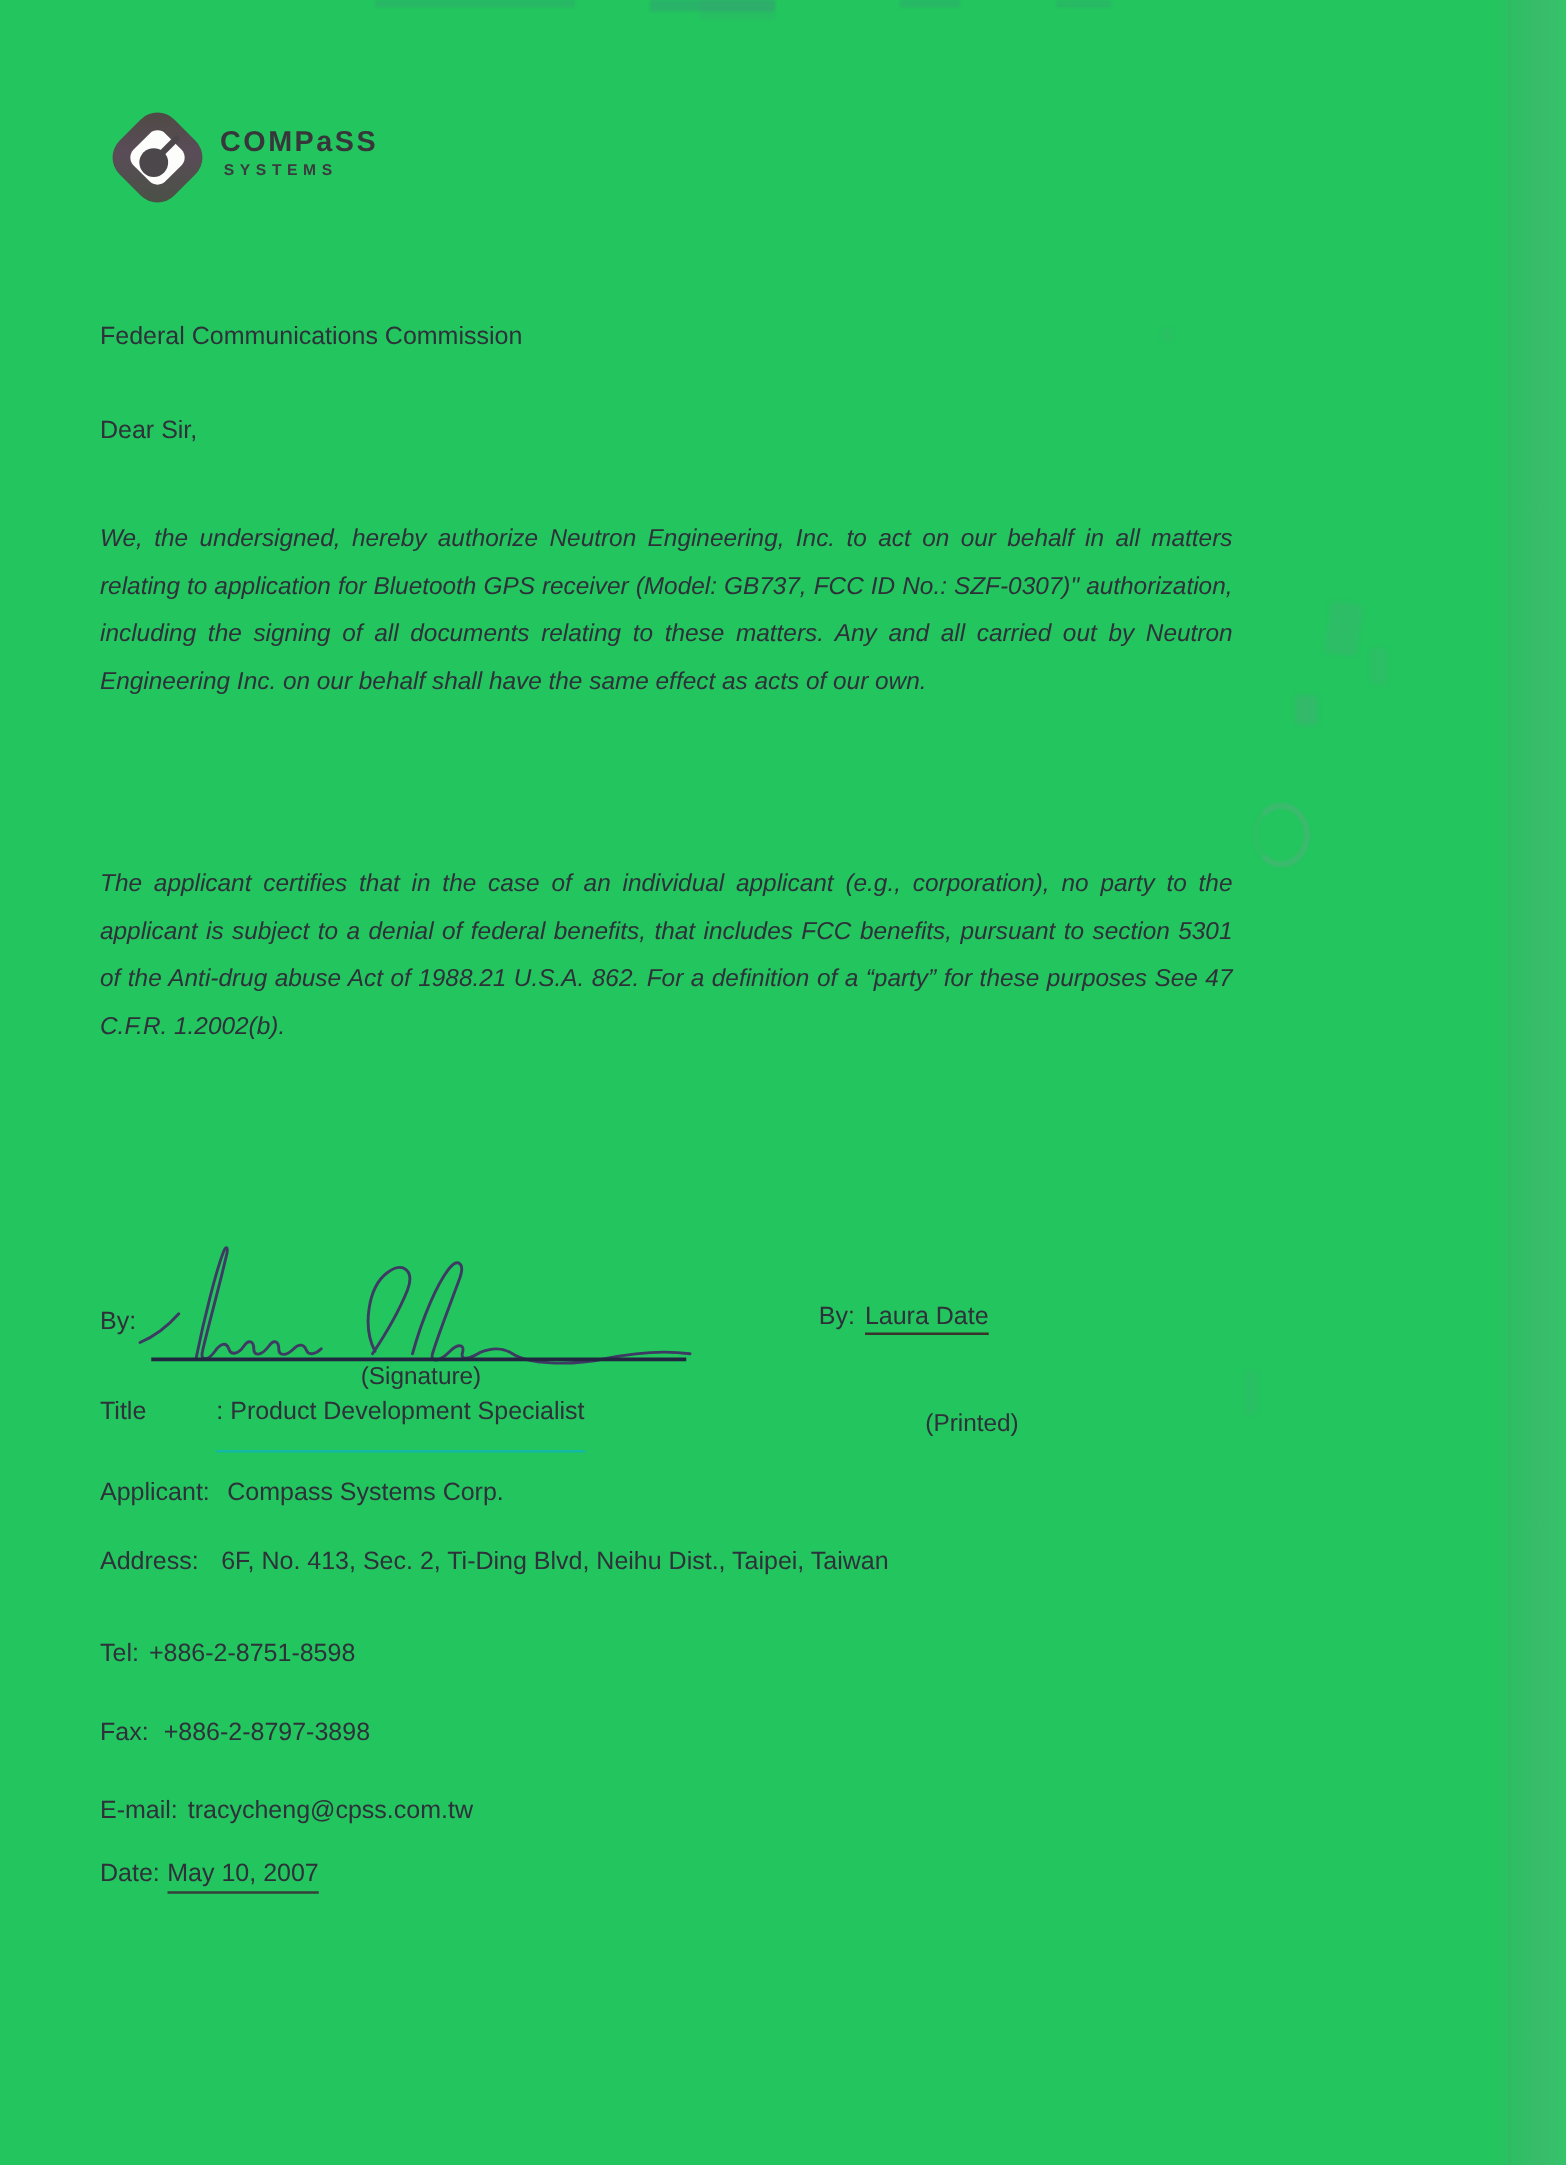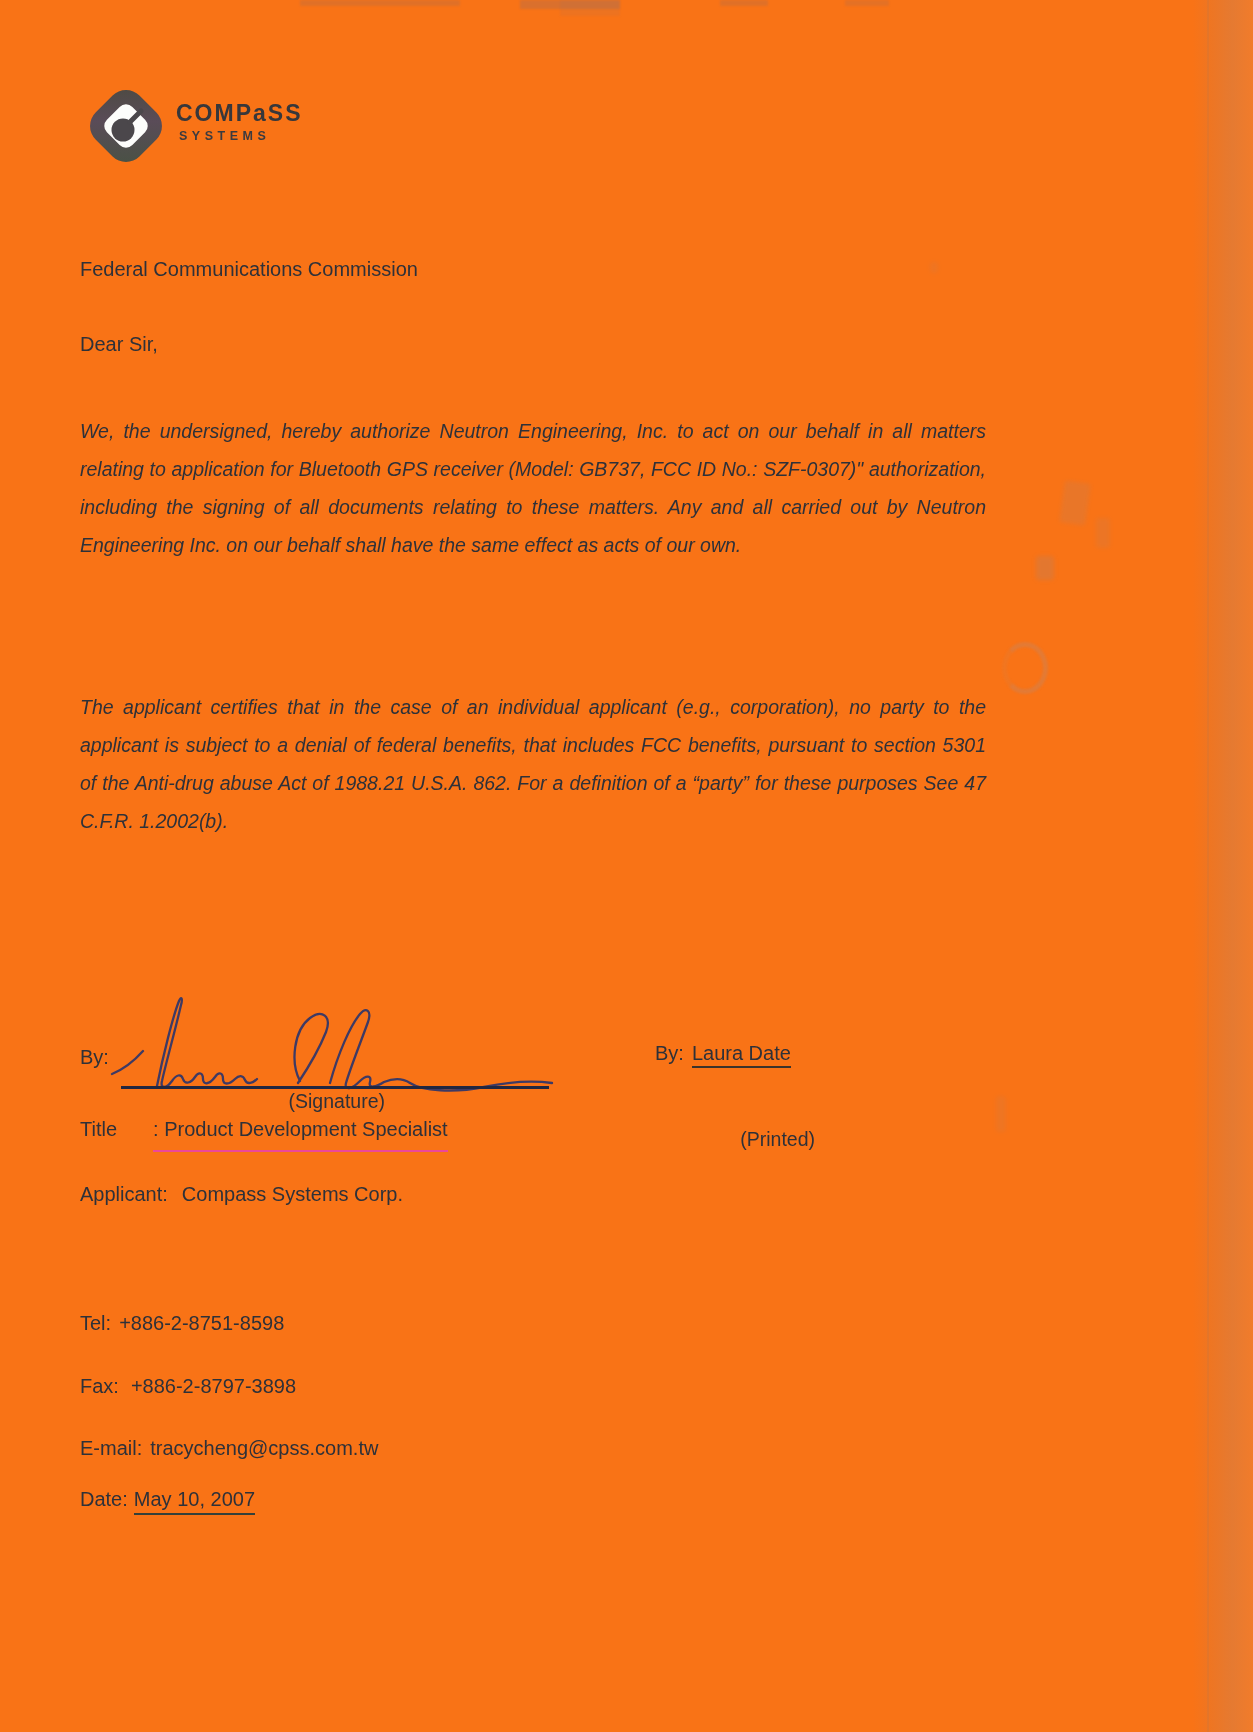--- a/index.html
+++ b/index.html
@@ -1,20 +1,20 @@
 <!DOCTYPE html>
 <html><head>
 <meta charset="utf-8">
 <style>
   html,body { margin:0; padding:0; background:#dcdcdc; }
   .page {
     position:relative;
     width:1253px; height:1732px;
     margin:0 auto;
-    background:#f97316;
+    background:#22c55e;
     font-family:"Liberation Sans", sans-serif;
     color:#2e3139;
     overflow:hidden;
   }
 
   
   .edge-band {
     position:absolute; top:0; right:0; width:60px; height:100%;
     background:linear-gradient(to right,
       rgba(140,140,148,0) 0%,
@@ -44,21 +44,21 @@
   .brand-sub {
     font-size:12.5px; font-weight:bold; letter-spacing:4.5px; color:#3b3b40; margin-top:2px; margin-left:3px;
   }
 
   
   .line { position:absolute; font-size:20px; white-space:nowrap; }
   .para {
     position:absolute; left:80px; width:906px;
     font-size:19.5px; line-height:38px; text-align:justify;font-style:italic;
   }
-  .u-title { border-bottom:2px solid #ec4899; padding-bottom:10px; }
+  .u-title { border-bottom:2px solid #14b8a6; padding-bottom:20px;margin-left:20px; }
   .u-name  { border-bottom:2px solid #3a332c; padding-bottom:2px; }
   .u-date  { border-bottom:2px solid #35403a; padding-bottom:3px; }
 
   .sig-line {
     position:absolute; left:121px; top:1086px; width:428px; height:2.5px;
     background:#222740;
   }
   .caption { position:absolute; font-size:19.5px; text-align:right; }
   .sig-svg { position:absolute; left:104px; top:996px; }
   .gap { display:inline-block; width:14px; }
@@ -133,20 +133,23 @@
   <div class="caption" style="left:700px; top:1128px; width:115px;">(Printed)</div>
 
   <div class="line" style="left:80px; top:1118px;">
     <span>Title</span><span class="gap" style="width:36px;"></span><span class="u-title">: Product Development Specialist</span>
   </div>
 
   <div class="line" style="left:80px; top:1183px;">
     <span>Applicant:</span><span class="gap"></span><span>Compass Systems Corp.</span>
   </div>
 
+  <div class="line" style="left:80px; top:1238px;">
+    <span>Address:</span><span class="gap" style="width:18px;"></span><span>6F, No. 413, Sec. 2, Ti-Ding Blvd, Neihu Dist., Taipei, Taiwan</span>
+  </div>
 
   <div class="line" style="left:80px; top:1312px;">
     <span>Tel:</span><span class="gap" style="width:8px;"></span><span>+886-2-8751-8598</span>
   </div>
 
   <div class="line" style="left:80px; top:1375px;">
     <span>Fax:</span><span class="gap" style="width:12px;"></span><span>+886-2-8797-3898</span>
   </div>
 
   <div class="line" style="left:80px; top:1437px;">

